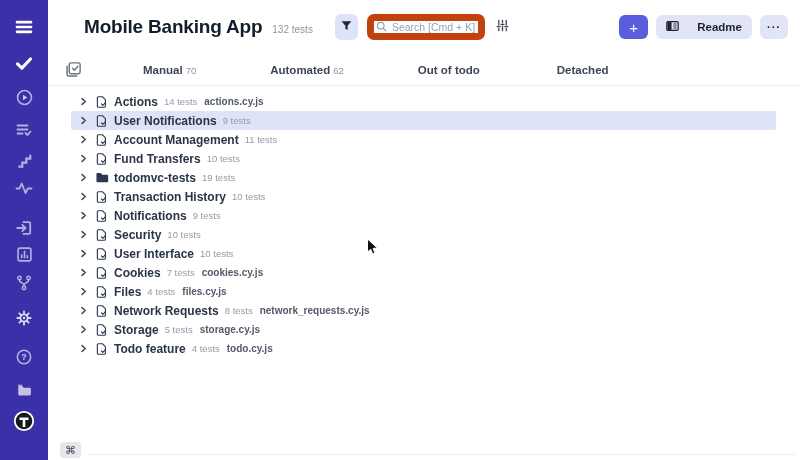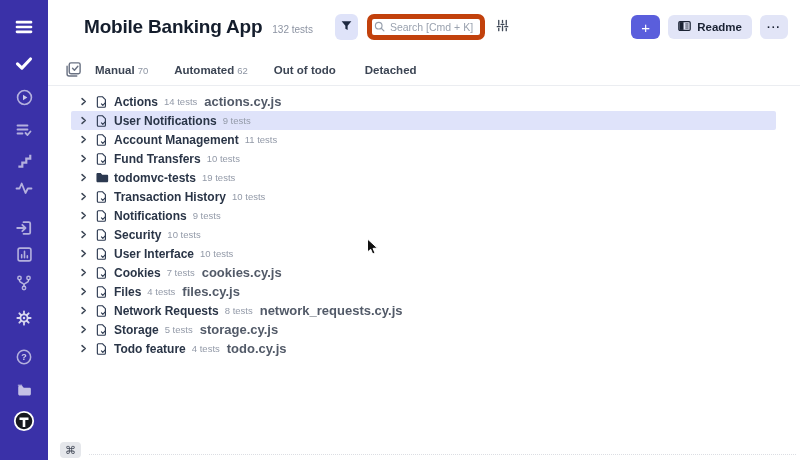--- a/index.html
+++ b/index.html
@@ -14,45 +14,45 @@
   .side-ic svg { display:block; }
 
   
   .main { flex:1; display:flex; flex-direction:column; height:460px; background:#fff; min-width:0;border-radius:6px; }
 
   
   .topbar { height:54px; display:flex; align-items:center; padding:0 12px 0 36px; flex:none; }
   .page-title { font-size:19px; font-weight:800; color:#141d2c; letter-spacing:-0.2px; white-space:nowrap; }
   .tests-count { font-size:10px; color:#8c93a2; margin-left:10px; margin-top:4px; }
   .filter-btn { margin-left:22px; width:23px; height:26px; border:none; border-radius:6px; background:#dfe3f9; display:flex; align-items:center; justify-content:center; cursor:pointer; flex:none; }
-  .searchbox { margin-left:9px; width:118px; height:26px; border:5px solid #c2410c; border-radius:7px; background:#fff; display:flex; align-items:center; padding:0 2px; gap:5px; }
+  .searchbox { margin-left:9px; width:118px; height:26px; border:7px solid #c2410c; border-radius:7px; background:#fff; display:flex; align-items:center; padding:0 2px; gap:5px; }
   .searchbox input { border:none; outline:none; width:100%; font-size:10.5px; color:#3e4756; background:transparent; font-family:inherit; }
   .searchbox input::placeholder { color:#9aa2af; }
   .sliders-btn { margin-left:7px; width:22px; height:22px; border:none; background:transparent; display:flex; align-items:center; justify-content:center; cursor:pointer; flex:none; }
   .top-spacer { flex:1; }
   .plus-btn { width:29px; height:24px; border:none; border-radius:6px; background:#5a5edc; color:#fff; font-size:15px; line-height:1; cursor:pointer; flex:none; }
-  .readme-btn { margin-left:8px; height:24px; border:none; border-radius:6px; background:#e2e5f7; color:#1a2233; font-size:11.5px; font-weight:700; display:flex; align-items:center; gap:6px; padding:0 10px; cursor:pointer; flex:none; font-family:inherit; }
+  .readme-btn { margin-left:8px; height:24px; border:none; border-radius:6px; background:#e2e5f7; color:#1a2233; font-size:11.5px; font-weight:700; display:flex; align-items:center; gap:18px; padding:0 10px; cursor:pointer; flex:none; font-family:inherit; }
   .more-btn { margin-left:8px; width:28px; height:24px; border:none; border-radius:6px; background:#e2e5f7; color:#1a2233; font-size:11px; font-weight:700; letter-spacing:1px; cursor:pointer; flex:none; }
 
   
   .tabs { height:32px; display:flex; align-items:center; padding-left:16px; border-bottom:1px solid #ebedf1; flex:none; }
   .tabs-icon { width:18px; height:18px; margin-right:13px; display:flex; align-items:center; justify-content:center; cursor:pointer; }
-  .tab { display:flex; align-items:baseline; gap:3px; margin-right:26px; cursor:pointer; }
+  .tab { display:flex; align-items:baseline; gap:3px; margin-right:26px; cursor:pointer;margin-left:48px; }
   .tab-label { font-size:11.5px; font-weight:700; color:#3c4554; }
   .tab-count { font-size:9.5px; color:#8d95a3; }
 
   
   .list { flex:1; padding:6px 24px 0 23px; overflow:hidden; }
   .row { display:flex; align-items:center; height:19px; border-radius:2px; padding-left:8px; cursor:pointer; }
   .row.highlight { background:#dfe3fa; }
   .chevron { width:10px; height:10px; margin-right:5px; flex:none; display:flex; align-items:center; cursor:pointer; }
   .row-ic { width:15px; height:15px; margin-right:5px; flex:none; display:flex; align-items:center; justify-content:center; }
   .row-title { font-size:12px; font-weight:700; color:#2a3547; white-space:nowrap; }
   .row-count { font-size:9.5px; color:#939aa8; margin-left:6px; white-space:nowrap; }
-  .row-file { font-size:13px; font-weight:700; color:#525a68; margin-left:7px; white-space:nowrap; }
+  .row-file { font-size:10px; font-weight:700; color:#525a68; margin-left:7px; white-space:nowrap; }
 
   
   .footer { height:20px; flex:none; display:flex; align-items:center; padding-left:12px; }
   .cmd-btn { width:21px; height:16px; border:none; border-radius:4px; background:#e5e7eb; color:#424957; font-size:11px; line-height:1; cursor:pointer; display:flex; align-items:center; justify-content:center; }
   .footer-rule { flex:1; border-top:1px dotted #dcdee3; margin:0 4px 0 8px; height:0; align-self:center; transform:translateY(4px); }
 
   
   .cursor { position:absolute; left:366px; top:238px; z-index:50; pointer-events:none; }
 </style>
 </head>

